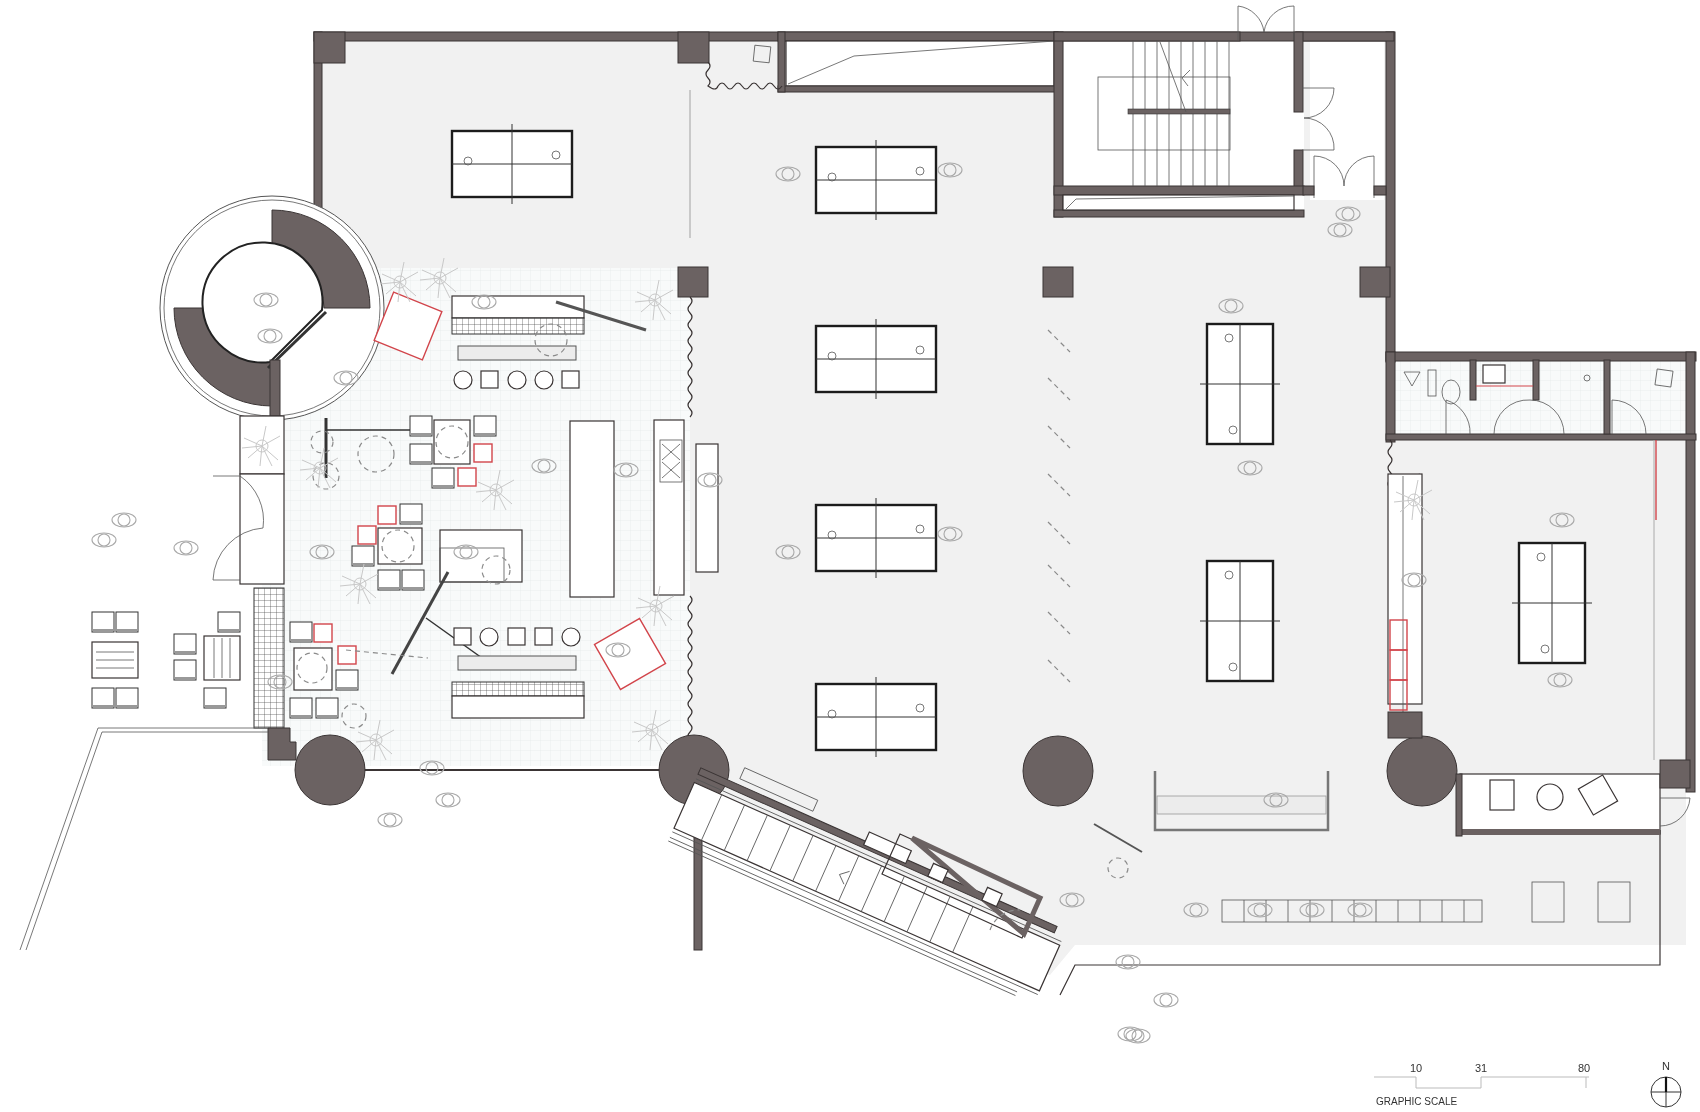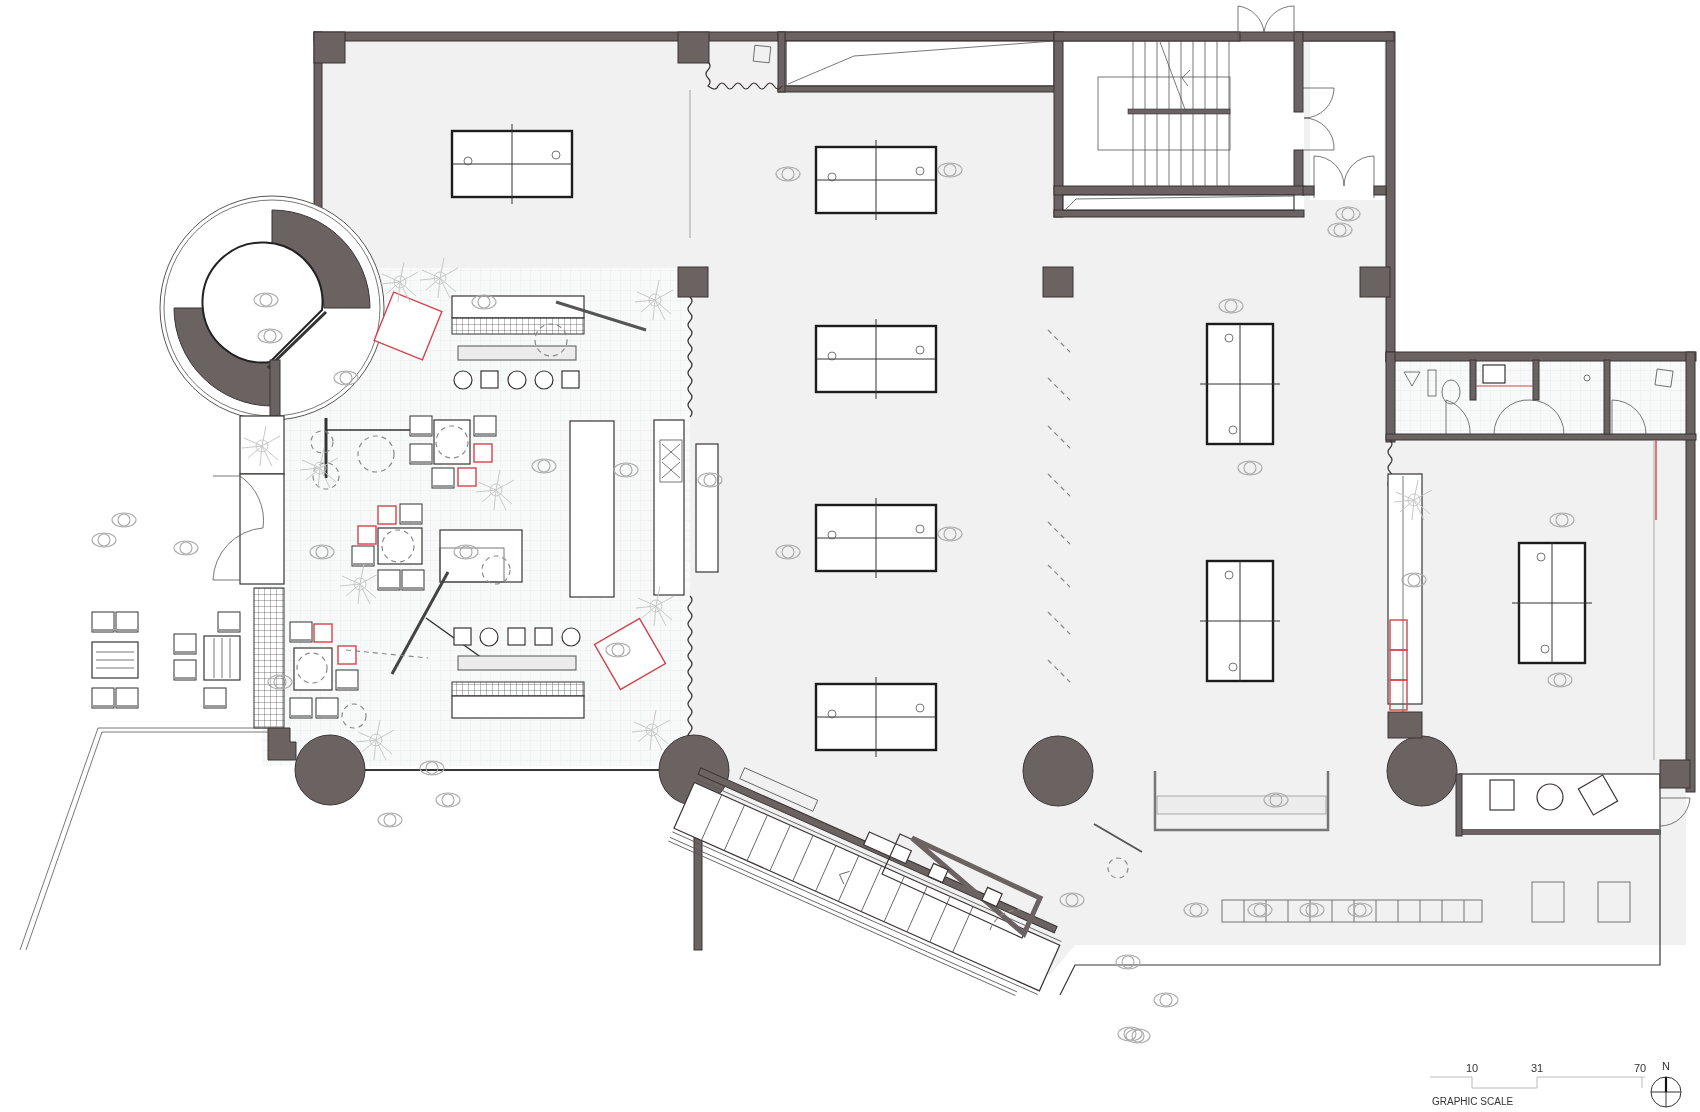--- a/index.html
+++ b/index.html
@@ -12,21 +12,21 @@
   .thin { fill: none; stroke: #3a3434; stroke-width: 1.2; }
   .thinner { fill: none; stroke: #555; stroke-width: 0.8; }
   .table-pp { fill: #ffffff; stroke: #1c1c1c; stroke-width: 2.4; }
   .net { stroke: #333; stroke-width: 1; }
   .person { fill: none; stroke: #a9a9a9; stroke-width: 1.1; }
   .red { fill: none; stroke: #d2454b; stroke-width: 1.4; }
   .redfill { fill: #ffffff; stroke: #d2454b; stroke-width: 1.4; }
   .white { fill: #ffffff; stroke: #3a3434; stroke-width: 1.2; }
   .plant { fill: none; stroke: #c8c8c8; stroke-width: 1; }
   .dash { fill: none; stroke: #8a8a8a; stroke-width: 1.2; stroke-dasharray: 5 4; }
-  .scale-box { position: absolute; left: 1430px; top: 1062px; width: 220px; height: 50px; text-align: center; }
+  .scale-box { position: absolute; left: 1374px; top: 1062px; width: 220px; height: 50px; text-align: center; }
   .scale-label { position: absolute; font-size: 11px; color: #333; }
   .north-box { position: absolute; left: 1648px; top: 1062px; width: 44px; height: 50px; }
 </style>
 </head>
 <body>
 
 <svg id="plan" viewBox="0 0 1700 1112" xmlns="http://www.w3.org/2000/svg">
   <defs>
     <pattern id="gridPat" width="10" height="10" patternUnits="userSpaceOnUse">
       <rect width="10" height="10" fill="#f8fafa"></rect>
@@ -454,21 +454,21 @@
   <use href="#person" x="1138" y="1036"></use>
 </svg>
 
 <div class="scale-box">
   <svg width="220" height="50" style="position:absolute;left:0;top:0">
     <polyline fill="none" stroke="#bbb" stroke-width="1" points="0,15 42,15 42,26 107,26 107,15 215,15"></polyline>
     <line x1="212" y1="15" x2="212" y2="26" stroke="#bbb" stroke-width="1"></line>
   </svg>
   <span class="scale-label" style="left:36px;top:0px">10</span>
   <span class="scale-label" style="left:101px;top:0px">31</span>
-  <span class="scale-label" style="left:204px;top:0px">70</span>
+  <span class="scale-label" style="left:204px;top:0px">80</span>
   <span class="scale-label" style="left:2px;top:34px;font-size:10px">GRAPHIC SCALE</span>
 </div>
 
 <div class="north-box">
   <span class="scale-label" style="left:14px;top:-2px">N</span>
   <svg width="44" height="40" style="position:absolute;left:0;top:10px">
     <circle cx="18" cy="20" r="15" fill="none" stroke="#333" stroke-width="1"></circle>
     <line x1="3" y1="20" x2="33" y2="20" stroke="#333" stroke-width="1"></line>
     <line x1="18" y1="5" x2="18" y2="35" stroke="#333" stroke-width="1"></line>
     <line x1="18" y1="5" x2="18" y2="20" stroke="#111" stroke-width="2.2"></line>

